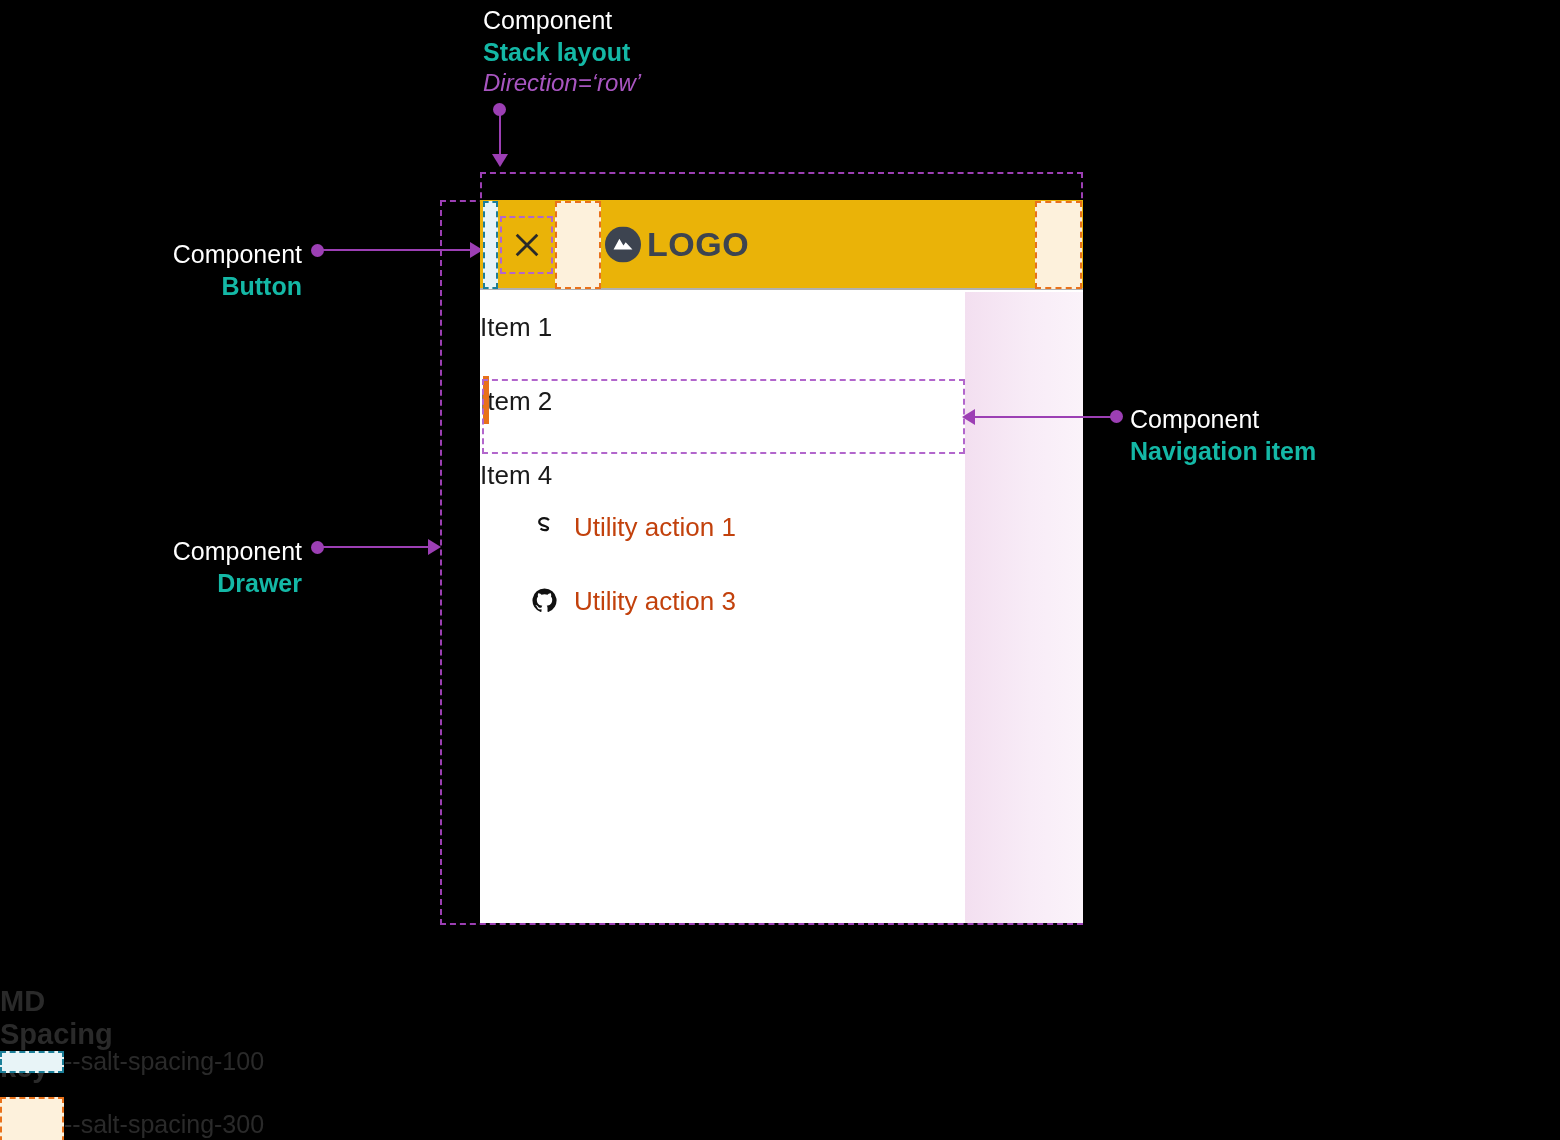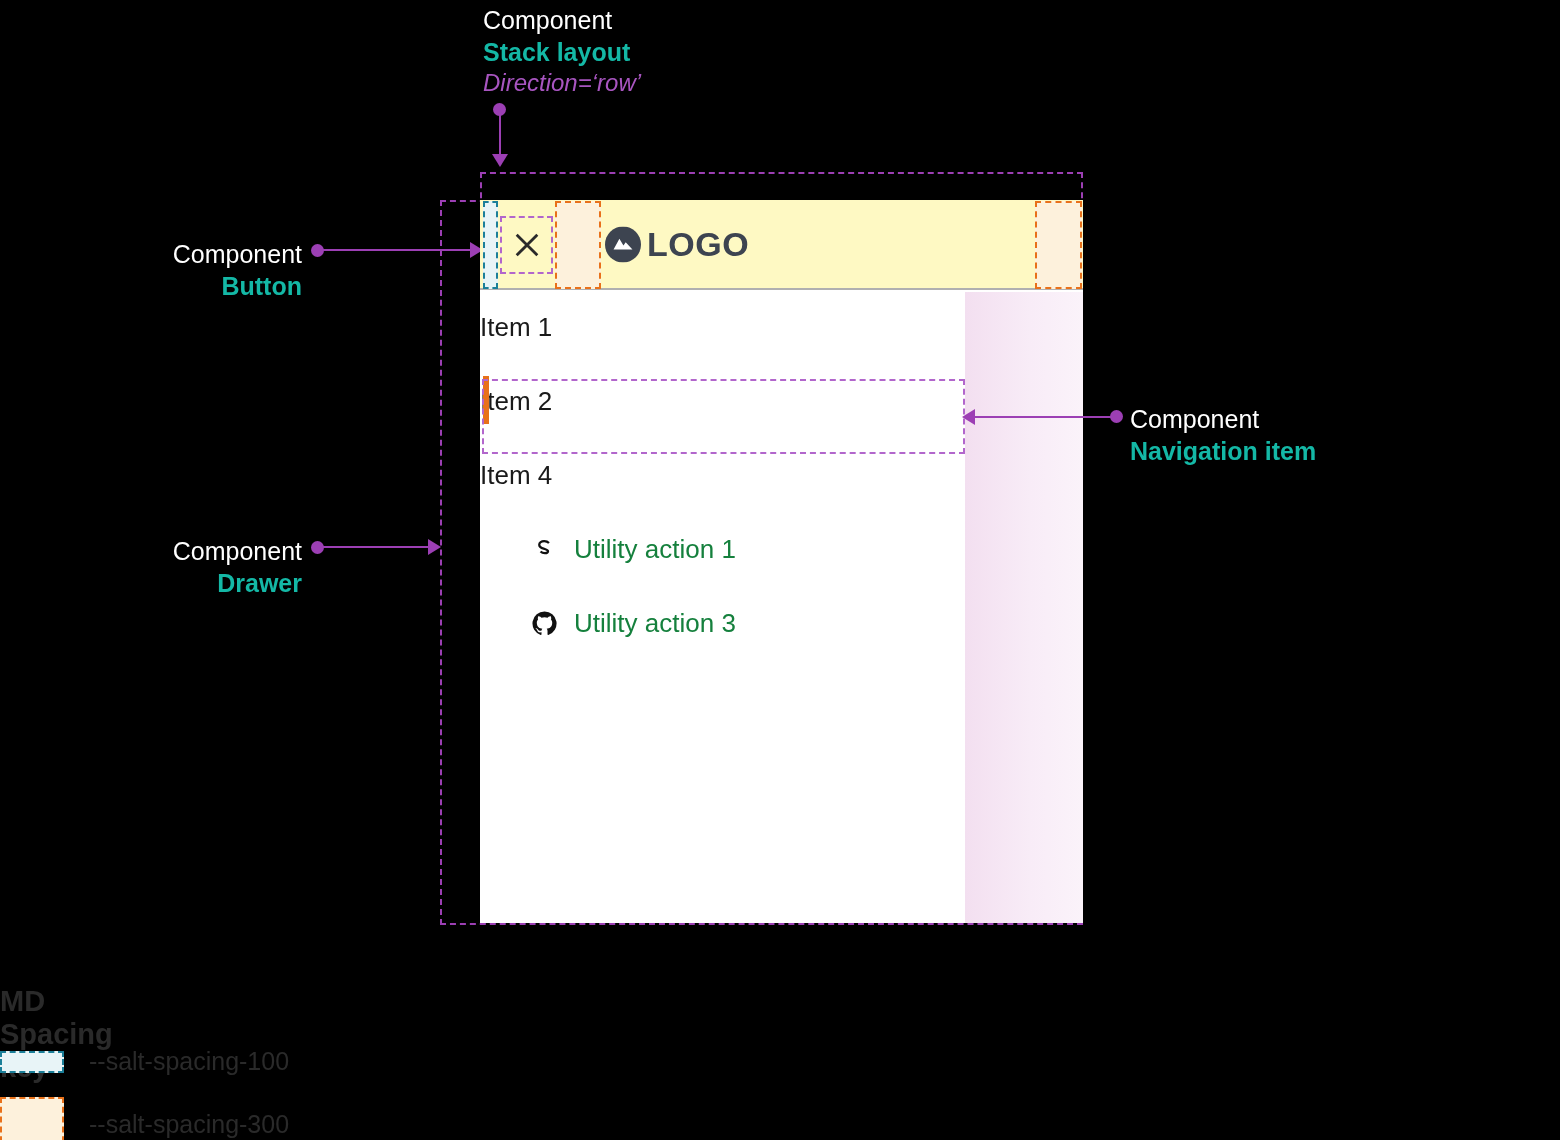--- a/index.html
+++ b/index.html
@@ -113,21 +113,21 @@
     top: 200px;
     width: 603px;
     height: 723px;
     background: #ffffff;
   }
   #drawer-header {
     position: absolute;
     left: 0; top: 0;
     width: 603px;
     height: 90px;
-    background: #fef9c3;
+    background: #eab308;
     border-bottom: 2px solid #b0b0b0;
     box-sizing: border-box;
   }
   #close-button {
     position: absolute;
     left: 20px;
     top: 17px;
     width: 53px;
     height: 56px;
     display: flex;
@@ -185,25 +185,24 @@
     left: 3px;
     top: 12px;
     width: 6px;
     height: 48px;
     background: #e8711a;
   }
   .util-item {
     position: relative;
     height: 74px;
     display: flex;
-    align-items: center;
     padding-left: 50px;
     box-sizing: border-box;
     cursor: pointer;
-    color: #15803d;
+    color: #c2410c;
     font-size: 26px;
     gap: 16px;
   }
   .util-icon {
     width: 28px;
     height: 28px;
     flex: 0 0 28px;
     display: flex;
     align-items: center;
     justify-content: center;
@@ -236,21 +235,20 @@
   }
   .key-row {
     position: absolute;
     display: flex;
     align-items: center;
   }
   .key-swatch {
     box-sizing: border-box;
   }
   .key-label {
-    margin-left: 25px;
     font-size: 25px;
     color: #2a2a2a;
     white-space: nowrap;
   }
 </style>
 </head>
 <body>
 
 <div class="anno anno-light anno-left" style="left:483px; top:4px;">Component</div>
 <div class="anno anno-bold anno-left" style="left:483px; top:36px;">Stack layout</div>

